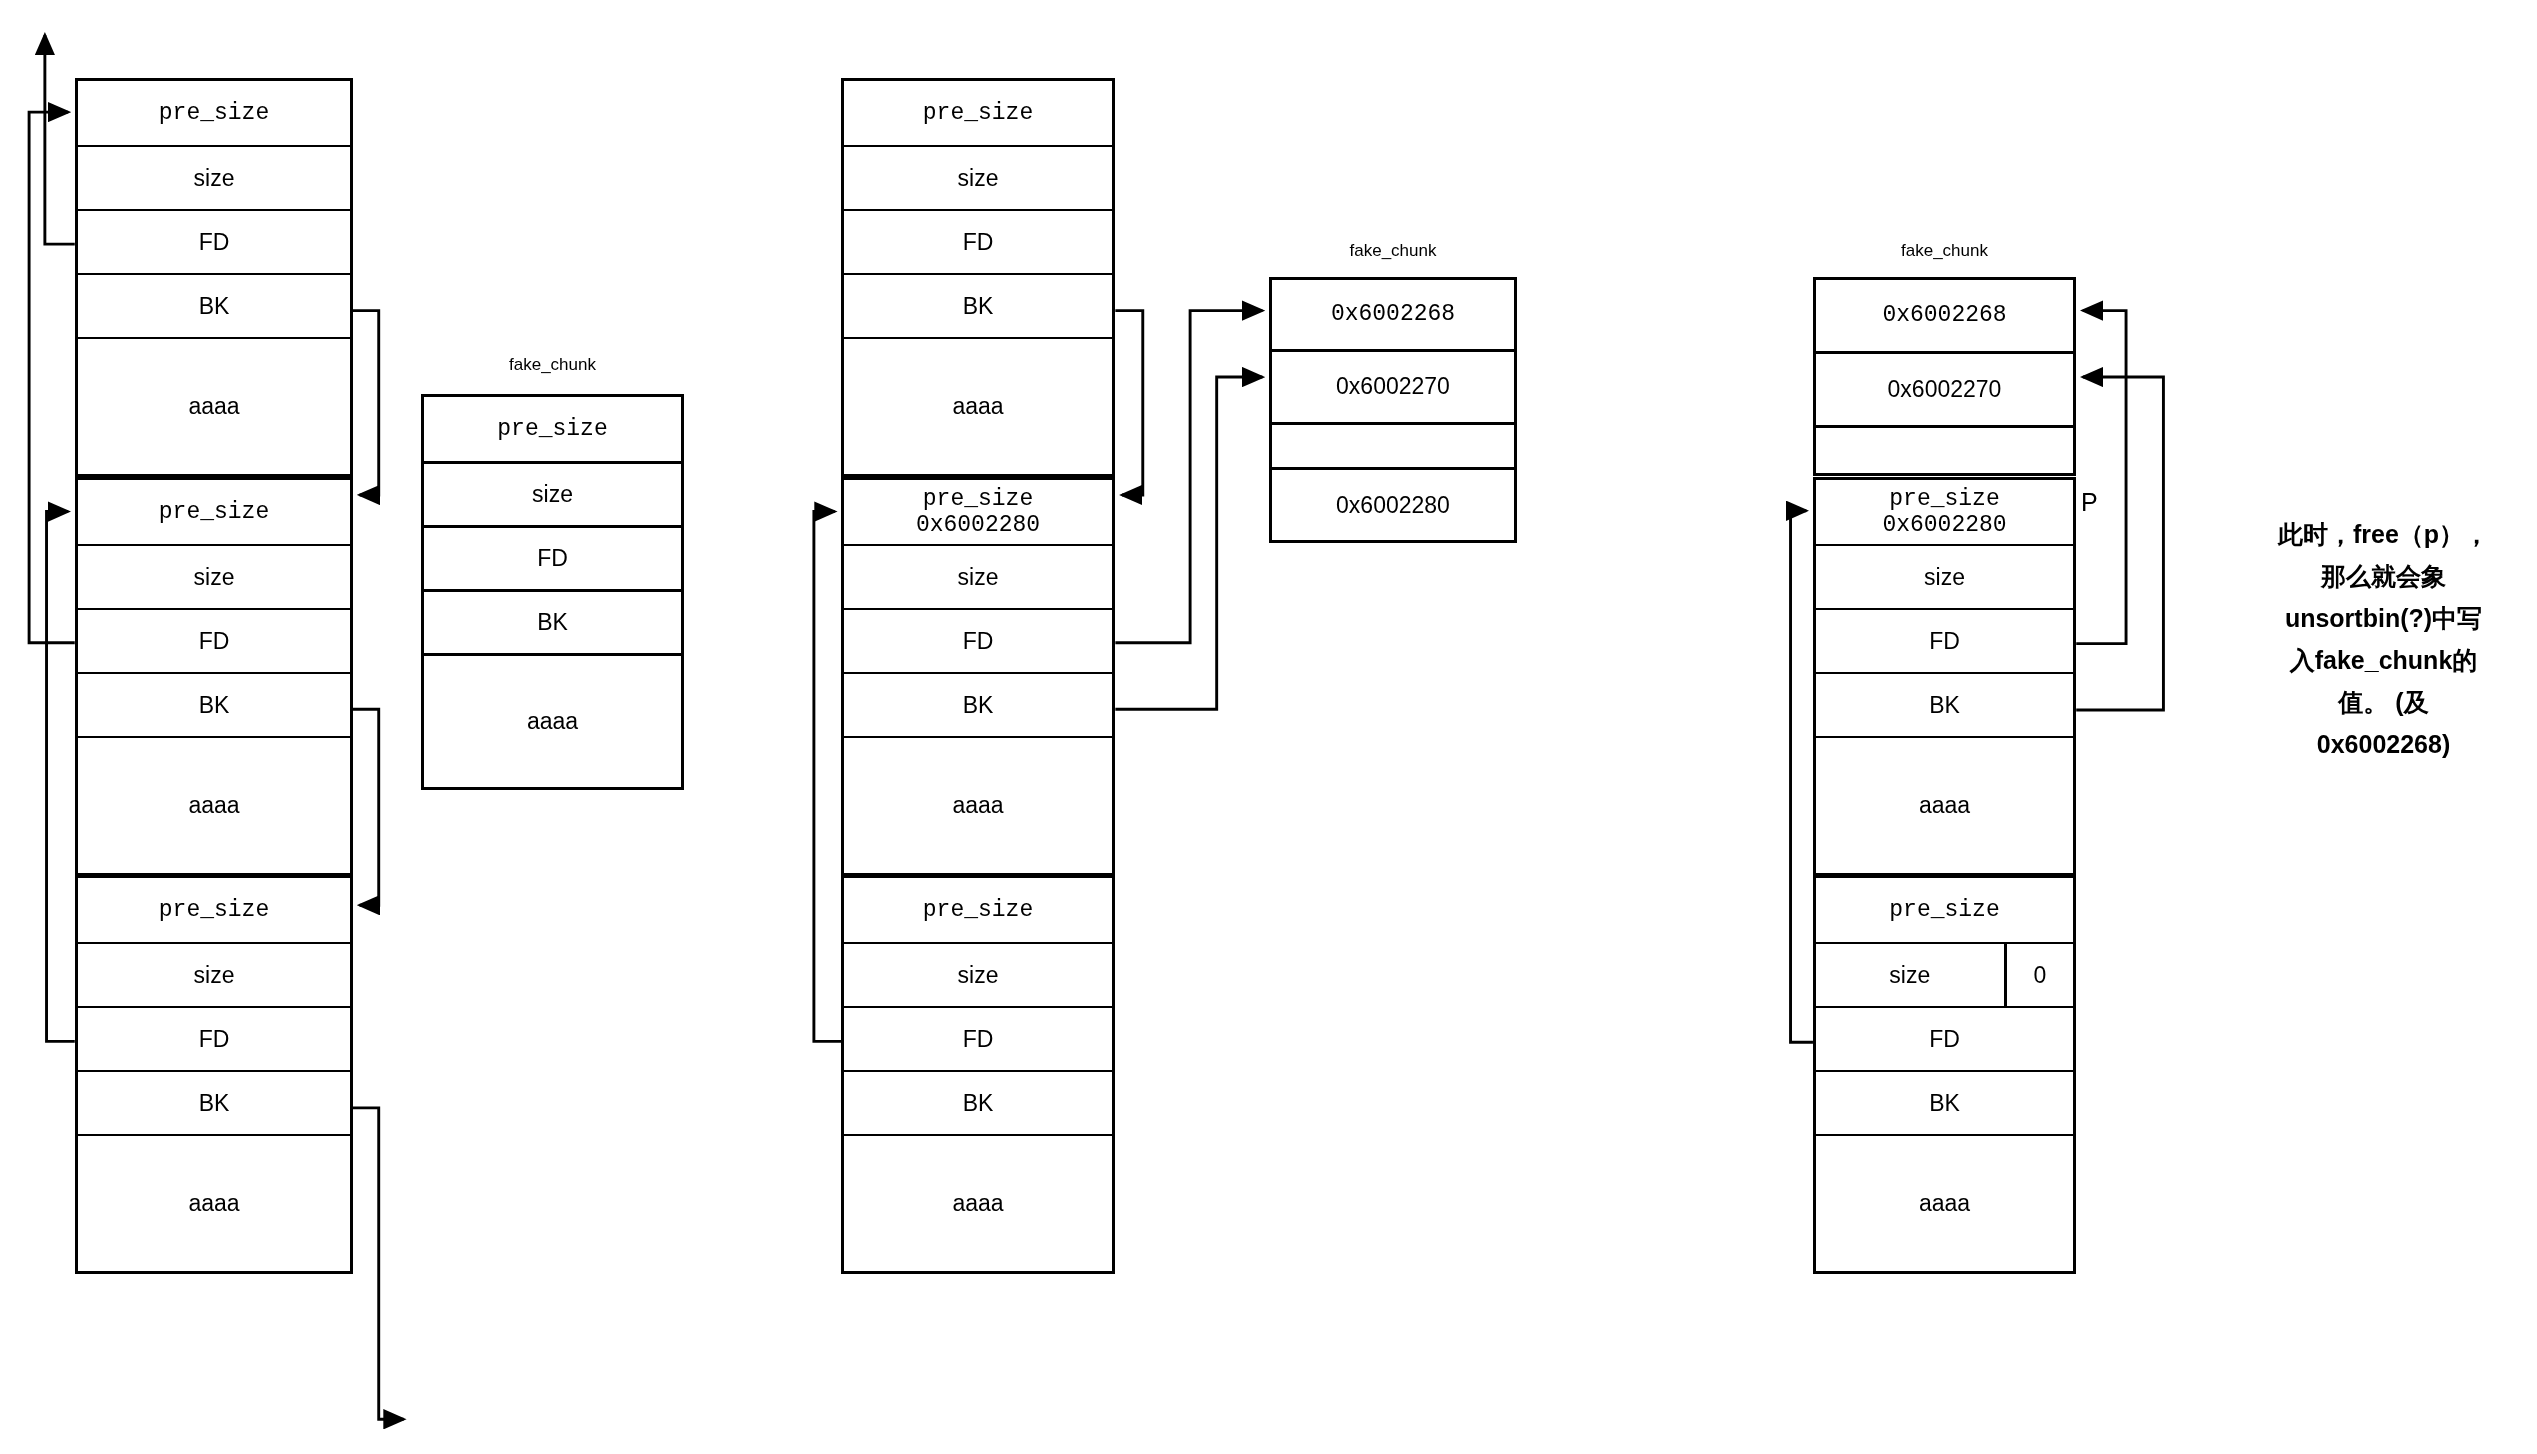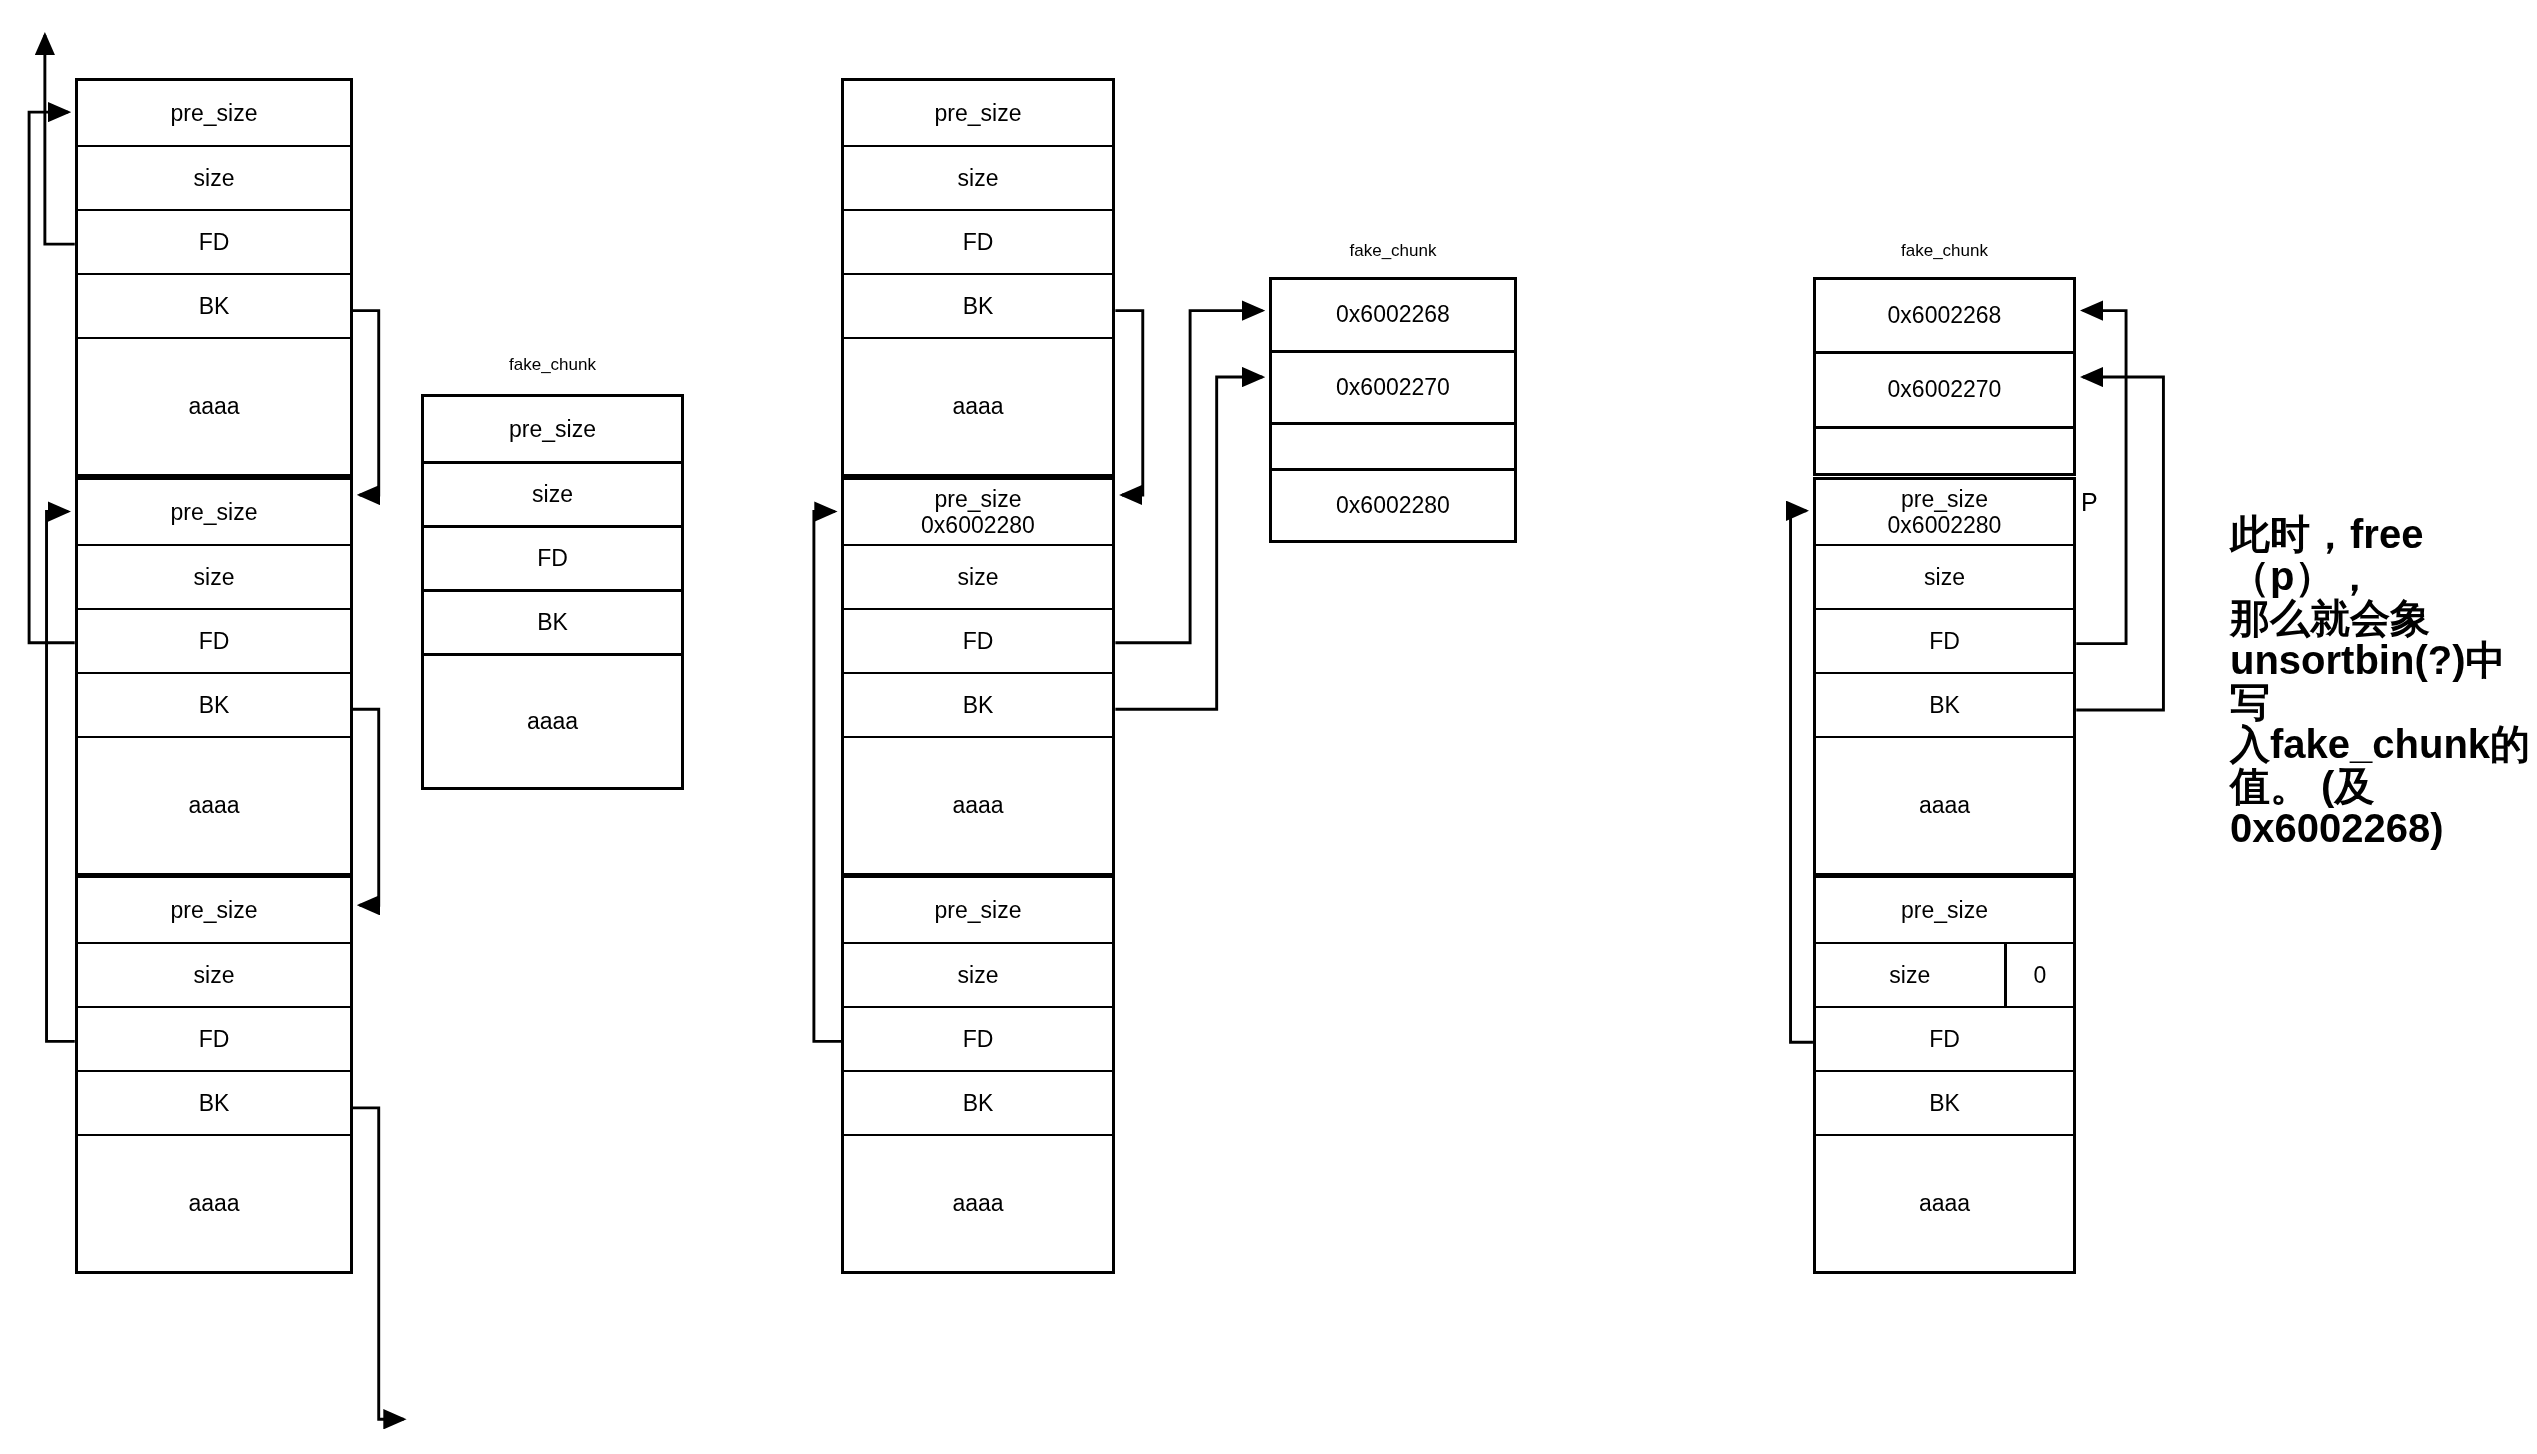--- a/index.html
+++ b/index.html
@@ -9,35 +9,35 @@
   }
   #arrow-layer{position:absolute;left:0;top:0;width:2538px;height:1455px;}
   .chunk{
     position:absolute;border:3.3px solid #000;background:#fff;
     display:flex;flex-direction:column;box-sizing:border-box;
   }
   .row{
     border-top:2.5px solid #000;display:flex;align-items:center;justify-content:center;
     font-size:23px;flex:0 0 64px;box-sizing:border-box;
   }
-  .row:first-child{border-top:none;}
+  .row:first-child{border-top:none;font-family:Liberation Mono, monospace;}
   .row.grow{flex:1 1 auto;}
   .fakebox .row{border-top:3.3px solid #000;}
   .fakebox .row:first-child{border-top:none;}
   .fakebox.even .row{flex:1 1 auto;align-items:center;}
   .two-line{flex-direction:column;line-height:1.15;}
   .row.split{padding:0;align-items:stretch;}
   .split-cell{display:flex;align-items:center;justify-content:center;box-sizing:border-box;}
   .split-main{width:73%;}
   .split-zero{flex:1 1 auto;border-left:3.3px solid #000;}
   .title{position:absolute;text-align:center;font-size:17px;}
   .p-label{position:absolute;font-size:25px;}
   .annotation{
     position:absolute;left:2230px;top:513px;width:307px;
-    font-size:40px;font-weight:bold;line-height:42px;text-align:left;
+    font-size:25px;font-weight:bold;line-height:42px;text-align:center;
   }
 </style>
 </head>
 <body>
 
 <div id="canvas">
 
   <svg id="arrow-layer" viewBox="0 0 3056 1752" xmlns="http://www.w3.org/2000/svg">
     <defs>
       <marker id="ah" markerWidth="8" markerHeight="7" refX="7" refY="3.5" orient="auto">

